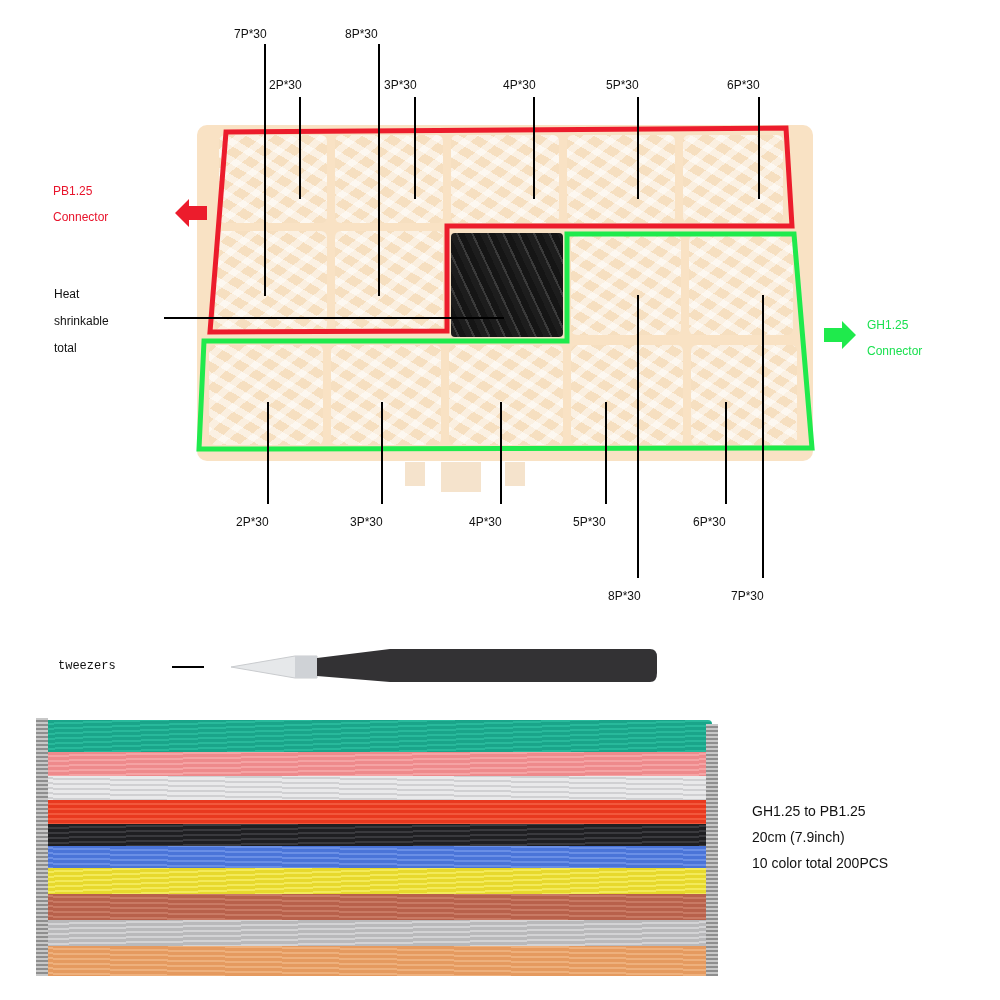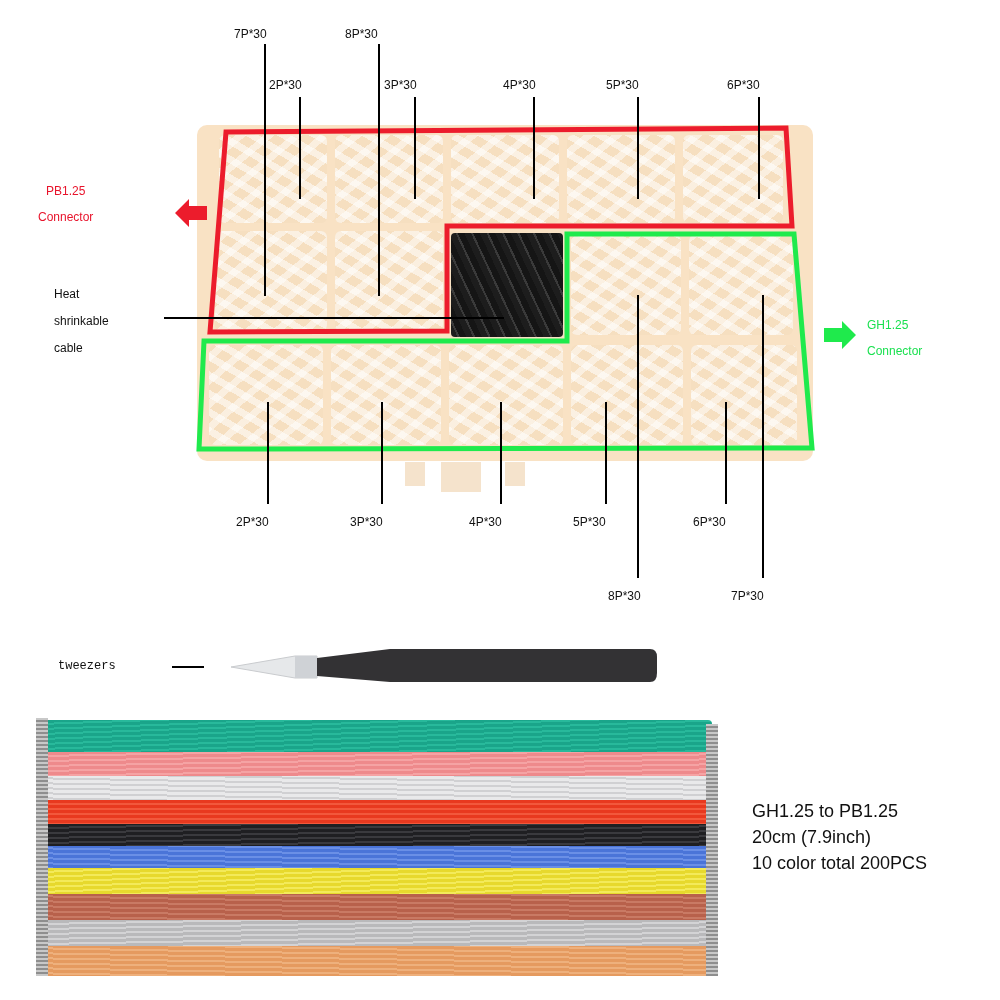--- a/index.html
+++ b/index.html
@@ -13,21 +13,21 @@
   .cell { position:absolute; border-radius:6px;
           background:
             repeating-linear-gradient(30deg, rgba(255,255,255,0.0) 0 9px, rgba(255,255,255,0.55) 9px 16px),
             repeating-linear-gradient(-40deg, rgba(255,255,255,0.0) 0 11px, rgba(255,255,255,0.5) 11px 18px),
             #f6dfc0; }
   .tube-cell { position:absolute; background:
             repeating-linear-gradient(65deg, #1d1d1d 0 6px, #3a3a3a 6px 8px, #151515 8px 14px),
             #1a1a1a; border-radius:4px; }
   .wires { position:absolute; left:40px; top:712px; width:672px; height:268px; }
   .band { position:absolute; left:0; width:100%; border-radius:4px; }
-  .desc { position:absolute; left:752px; top:798px; font-size:18px; line-height:26px; color:#111; }
+  .desc { position:absolute; left:752px; top:798px; font-size:14px; line-height:26px; color:#111; }
 </style>
 </head>
 <body>
 
 <div class="tray">
   <div class="abs" style="left:-8px;top:-2px;width:616px;height:336px;background:#f9e2c4;border-radius:10px;"></div>
 
   <div class="cell" style="left:14px;top:8px;width:108px;height:88px;"></div>
   <div class="cell" style="left:130px;top:8px;width:108px;height:88px;"></div>
   <div class="cell" style="left:246px;top:8px;width:108px;height:88px;"></div>
@@ -65,32 +65,32 @@
 <div class="vline" style="left:758px;top:97px;height:102px;"></div>
 
 <div class="lbl" style="left:234px;top:23px;">7P*30</div>
 <div class="lbl" style="left:345px;top:23px;">8P*30</div>
 <div class="lbl" style="left:269px;top:74px;">2P*30</div>
 <div class="lbl" style="left:384px;top:74px;">3P*30</div>
 <div class="lbl" style="left:503px;top:74px;">4P*30</div>
 <div class="lbl" style="left:606px;top:74px;">5P*30</div>
 <div class="lbl" style="left:727px;top:74px;">6P*30</div>
 
-<div class="lbl" style="left:38px;top:178px;color:#e8132b;line-height:26px;text-align:center;">
+<div class="lbl" style="left:53px;top:178px;color:#e8132b;line-height:26px;">
   <div>PB1.25</div>
   <div>Connector</div>
 </div>
 <svg class="abs" style="left:175px;top:198px;" width="34" height="30">
   <polygon points="0,15 14,1 14,8 32,8 32,22 14,22 14,29" fill="#ec1c2c"></polygon>
 </svg>
 
 <div class="lbl" style="left:54px;top:281px;line-height:27px;">
   <div>Heat</div>
   <div>shrinkable</div>
-  <div>cable</div>
+  <div>total</div>
 </div>
 <div class="hline" style="left:164px;top:317px;width:340px;"></div>
 
 <svg class="abs" style="left:824px;top:320px;" width="34" height="30">
   <polygon points="0,8 18,8 18,1 32,15 18,29 18,22 0,22" fill="#1fea4c"></polygon>
 </svg>
 <div class="lbl" style="left:867px;top:312px;color:#19e04f;line-height:26px;">
   <div>GH1.25</div>
   <div>Connector</div>
 </div>

